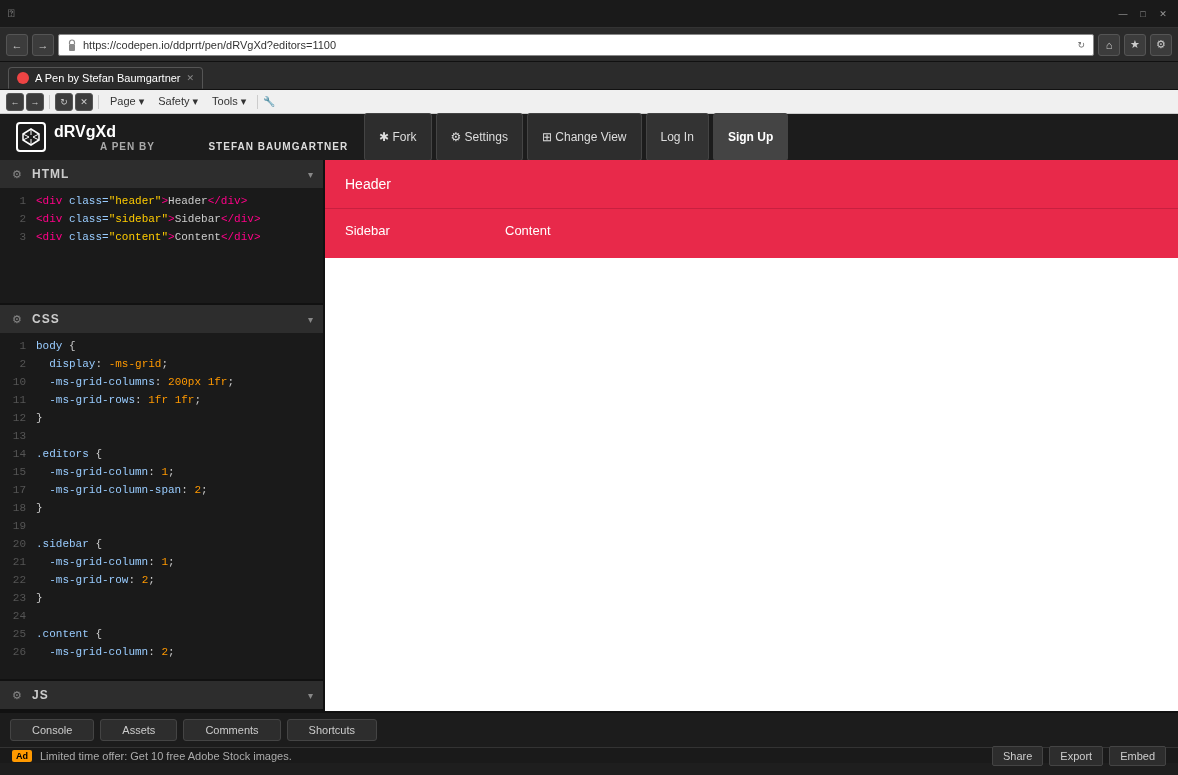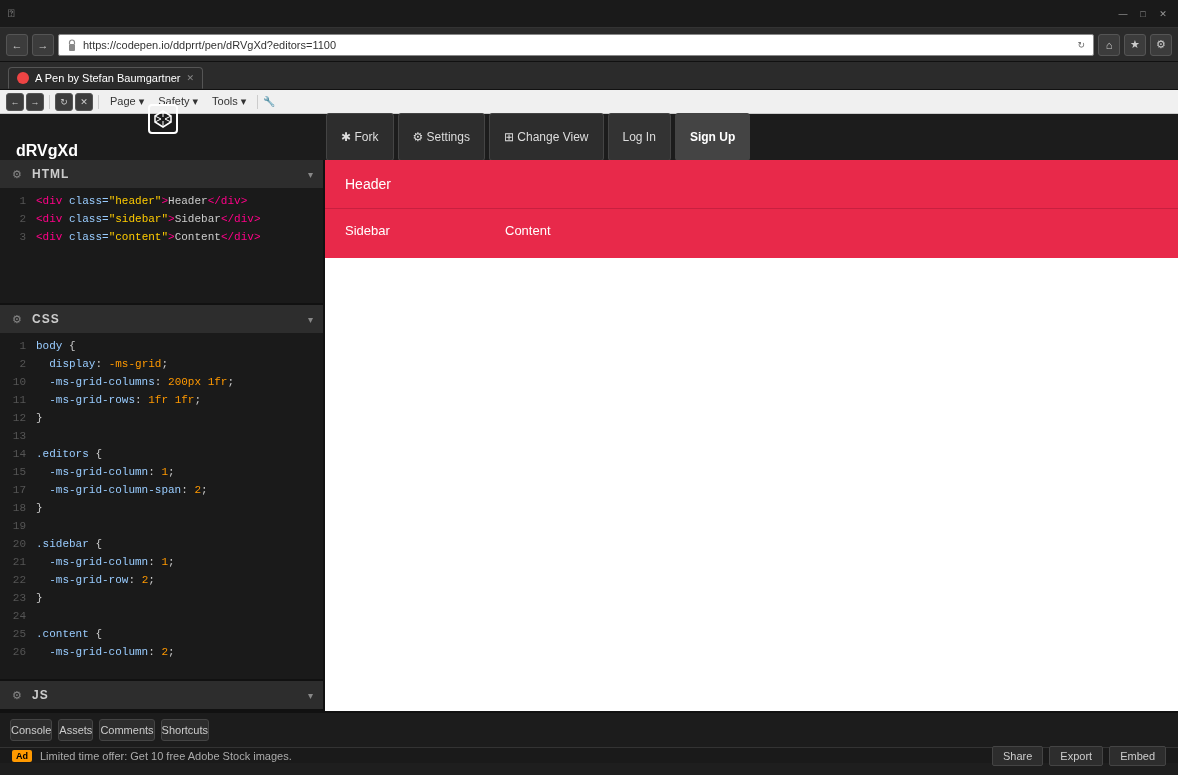--- a/index.html
+++ b/index.html
@@ -108,21 +108,20 @@
       height: 46px;
       display: flex;
       align-items: center;
       padding: 0 16px;
       gap: 16px;
     }
     .cp-logo {
       display: flex;
       align-items: center;
       gap: 8px;
-      flex-direction: column;
     }
     .cp-logo-icon {
       width: 30px;
       height: 30px;
       border: 2px solid #fff;
       border-radius: 4px;
       display: flex;
       align-items: center;
       justify-content: center;
       color: #fff;
@@ -275,21 +274,21 @@
       display: flex;
       align-items: center;
       padding: 0 10px;
       gap: 6px;
       border-top: 2px solid #111;
     }
     .bottom-tab {
       background: #2d2d2d;
       border: 1px solid #444;
       color: #ccc;
-      padding: 4px 0;
+      padding: 4px 21px;
       font-size: 11px;
       cursor: pointer;
       border-radius: 3px;
     }
 
     
     .status-bar {
       height: 16px;
       background: #1a1a1a;
       display: flex;

